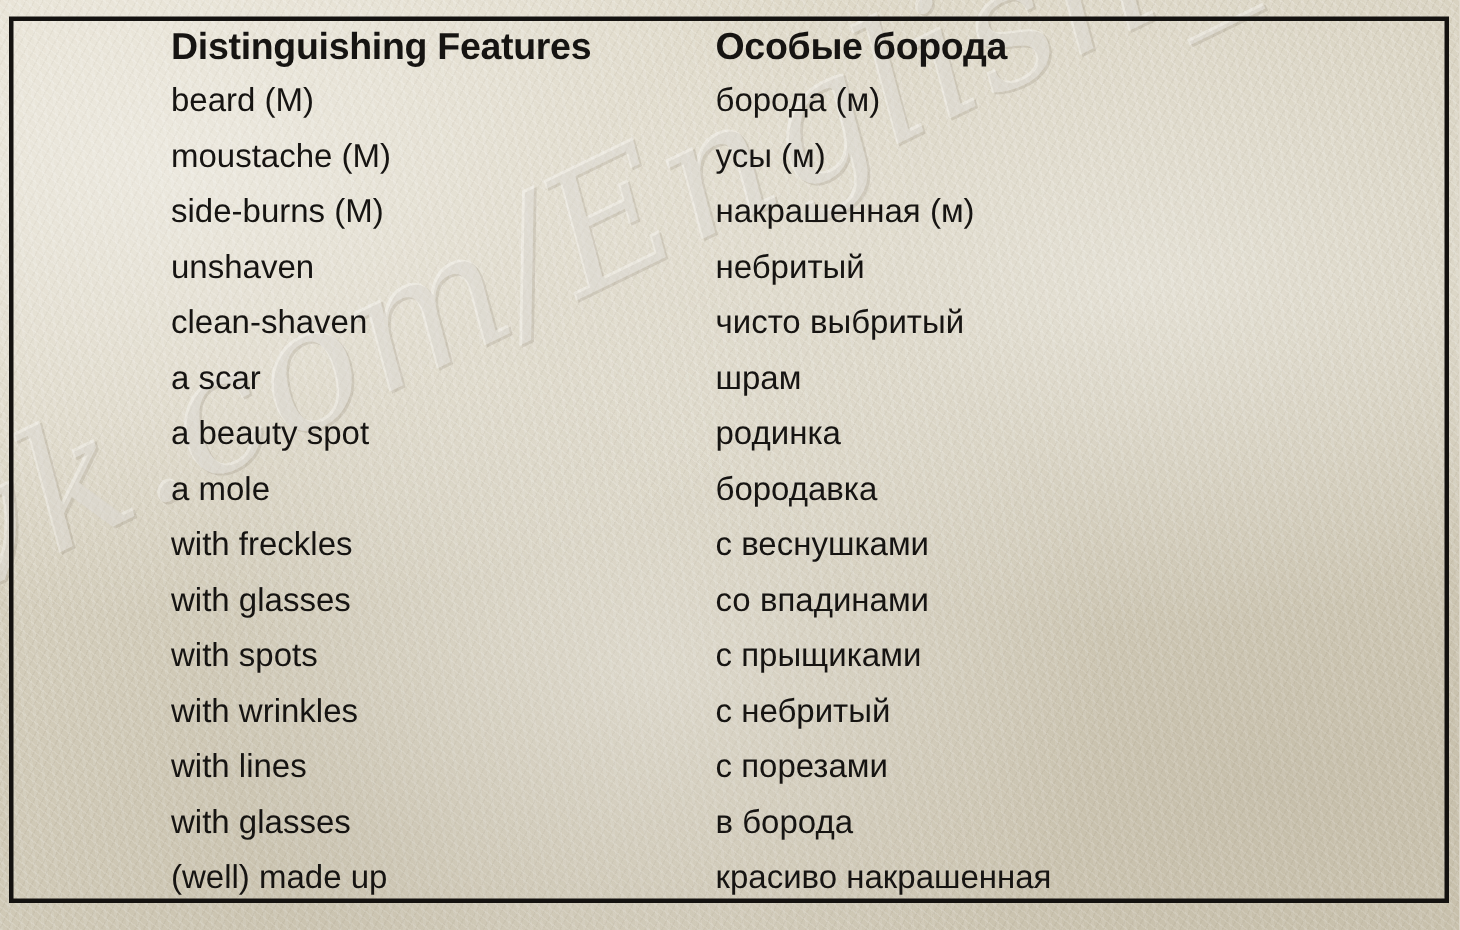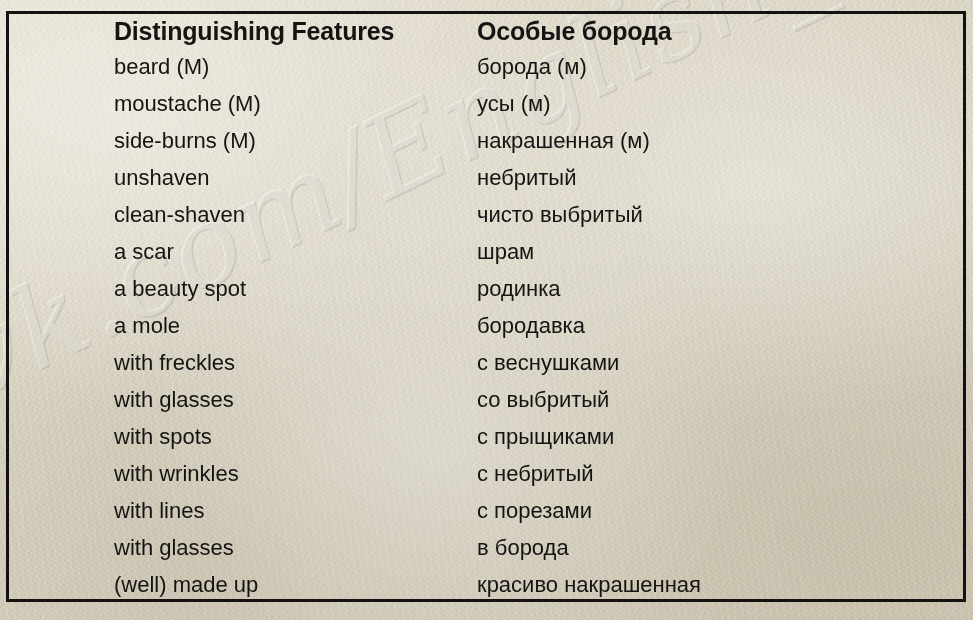--- a/index.html
+++ b/index.html
@@ -160,21 +160,21 @@
         <div class="row">
           <div class="cell cell-en">a mole</div>
           <div class="cell cell-ru">бородавка</div>
         </div>
         <div class="row">
           <div class="cell cell-en">with freckles</div>
           <div class="cell cell-ru">с веснушками</div>
         </div>
         <div class="row">
           <div class="cell cell-en">with glasses</div>
-          <div class="cell cell-ru">со выбритый</div>
+          <div class="cell cell-ru">со впадинами</div>
         </div>
         <div class="row">
           <div class="cell cell-en">with spots</div>
           <div class="cell cell-ru">с прыщиками</div>
         </div>
         <div class="row">
           <div class="cell cell-en">with wrinkles</div>
           <div class="cell cell-ru">с небритый</div>
         </div>
         <div class="row">

